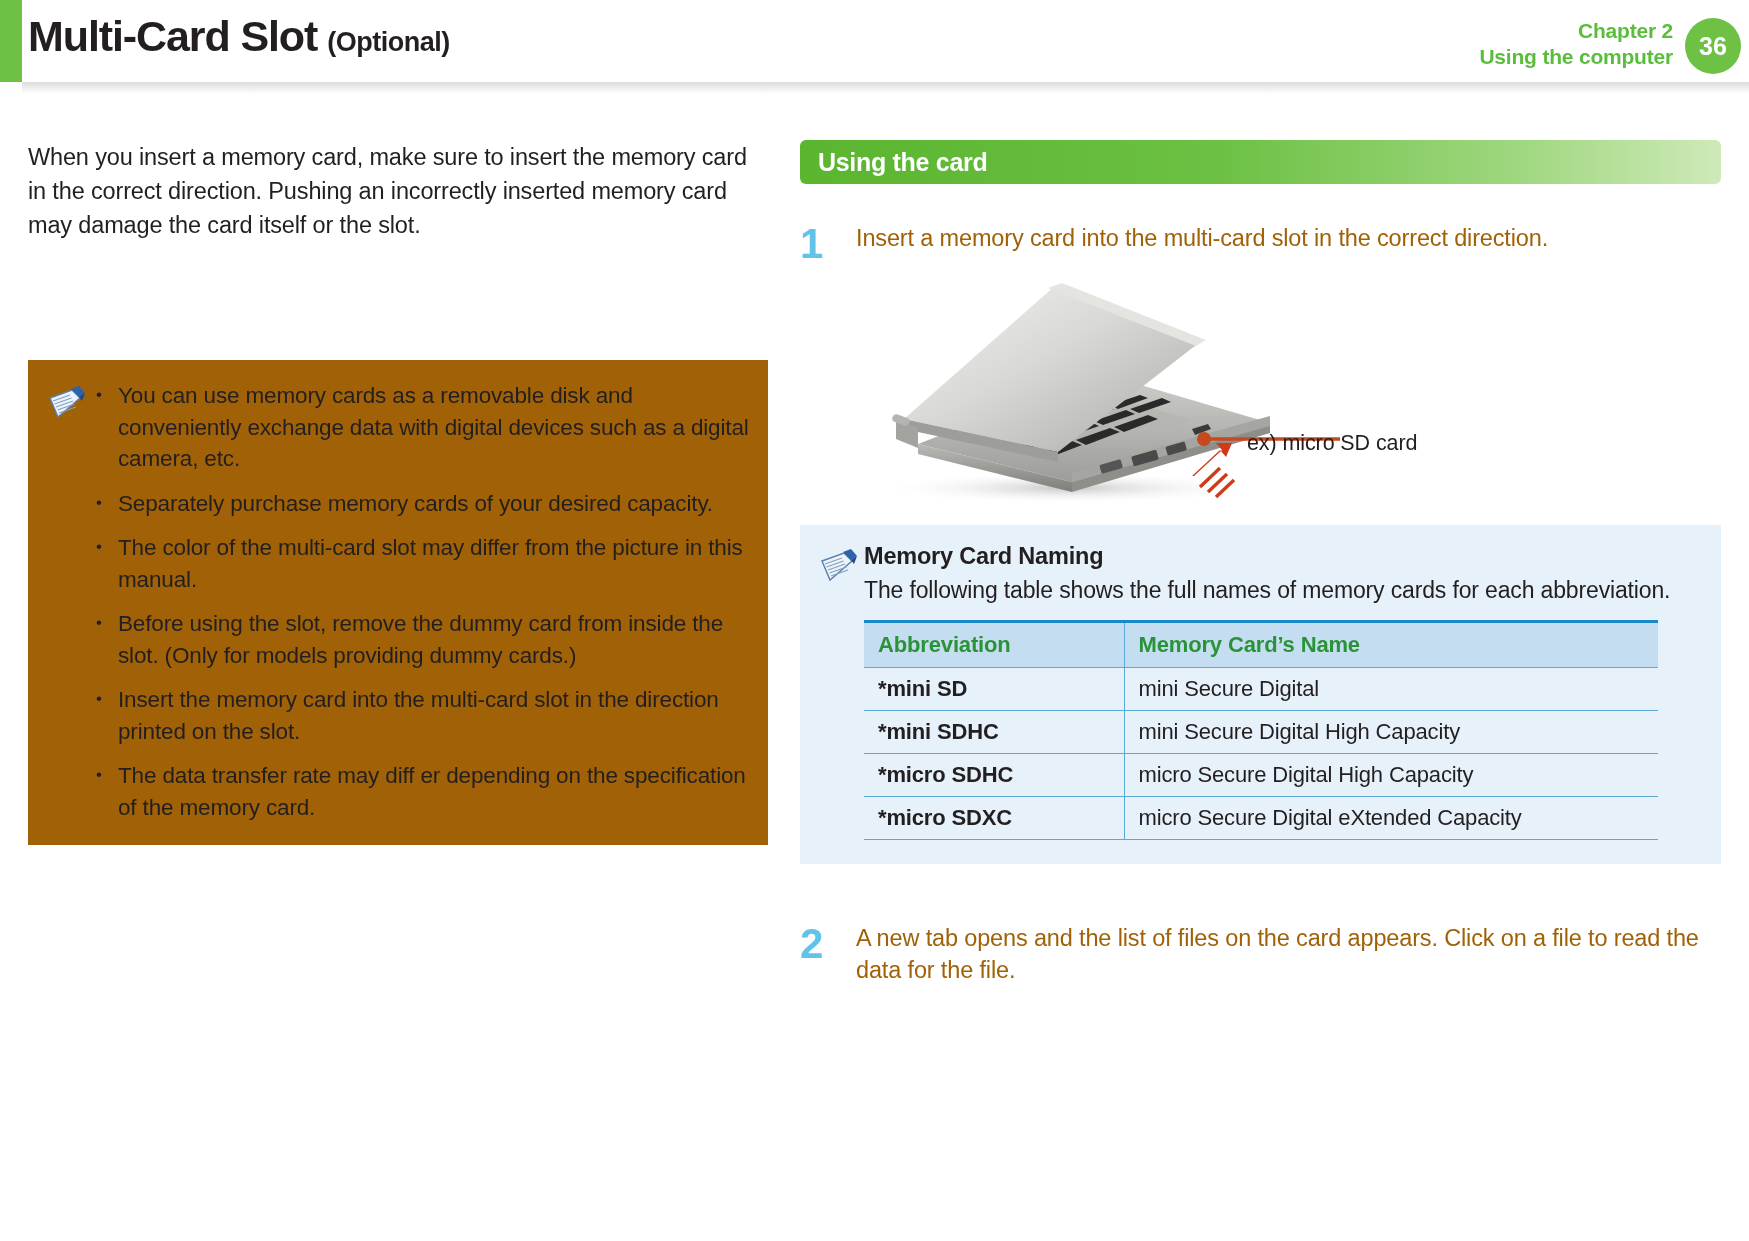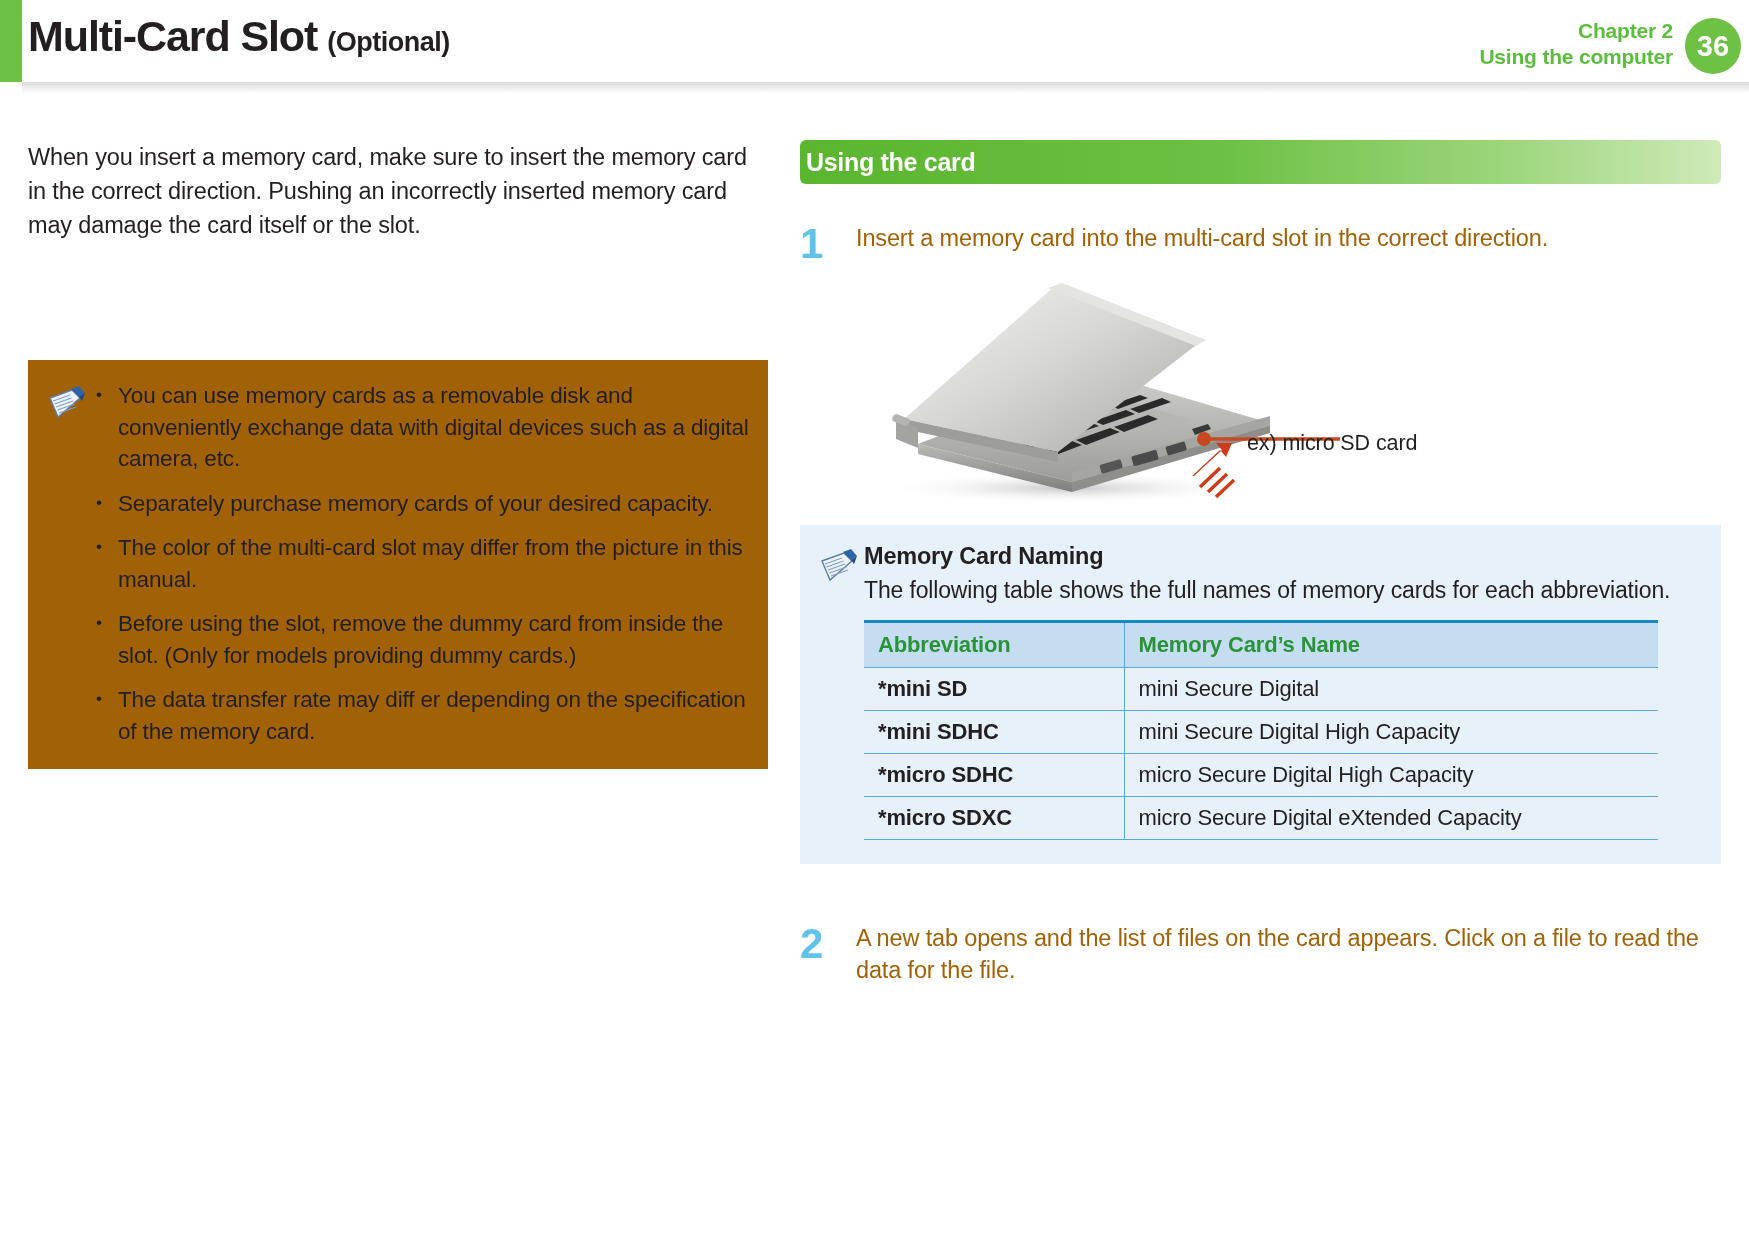--- a/index.html
+++ b/index.html
@@ -65,21 +65,21 @@
     letter-spacing: -0.2px;
   }
   .header-pagecircle {
     position: absolute;
     right: 8px; top: 18px;
     width: 56px; height: 56px;
     border-radius: 50%;
     background: #6ec144;
     color: #ffffff;
     font-weight: bold;
-    font-size: 29px;
+    font-size: 25px;
     display: flex;
     align-items: center;
     justify-content: center;
   }
   .header-shadow {
     position: absolute;
     left: 22px; top: 82px;
     width: 1727px; height: 12px;
     background: linear-gradient(to bottom, rgba(140,140,140,0.30), rgba(255,255,255,0));
   }
@@ -142,21 +142,21 @@
 
   
   .section-bar {
     position: relative;
     width: 921px;
     height: 44px;
     border-radius: 6px;
     background: linear-gradient(to right, #5ab52f 0%, #6cc043 45%, #9fd77f 78%, #cfeab9 100%);
     display: flex;
     align-items: center;
-    padding-left: 6px;
+    padding-left: 18px;
     margin-bottom: 38px;
   }
   .section-bar-title {
     color: #ffffff;
     font-size: 25px;
     font-weight: bold;
     letter-spacing: -0.3px;
   }
 
   
@@ -290,20 +290,21 @@
           <path d="M7 17 L24 11 M8.5 20 L25.5 14 M10 23 L27 17 M11.5 26 L28.5 20 M13 29 L30 23" stroke="#7fa0c4" stroke-width="1.1" fill="none"></path>
           <path d="M25 5 L33 2 L39 9 L33 13 Z" fill="#2f63a8"></path>
           <path d="M33 13 L39 9 L36 17 Z" fill="#1d4a86"></path>
         </svg>
       </div>
       <ul class="note-list">
         <li>You can use memory cards as a removable disk and conveniently exchange data with digital devices such as a digital camera, etc.</li>
         <li>Separately purchase memory cards of your desired capacity.</li>
         <li>The color of the multi-card slot may differ from the picture in this manual.</li>
         <li>Before using the slot, remove the dummy card from inside the slot. (Only for models providing dummy cards.)</li>
+        <li>Insert the memory card into the multi-card slot in the direction printed on the slot.</li>
         <li>The data transfer rate may diff er depending on the specification of the memory card.</li>
       </ul>
     </div>
   </div>
 
   <div class="col-right">
 
     <div class="section-bar">
       <span class="section-bar-title">Using the card</span>
     </div>

